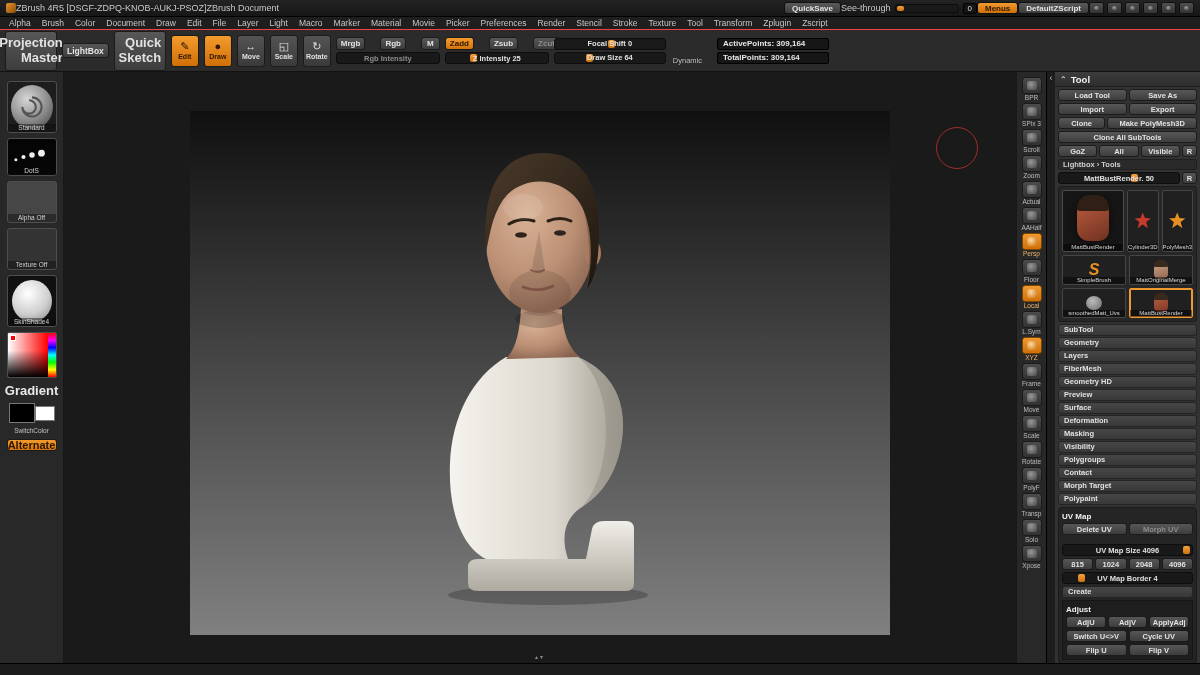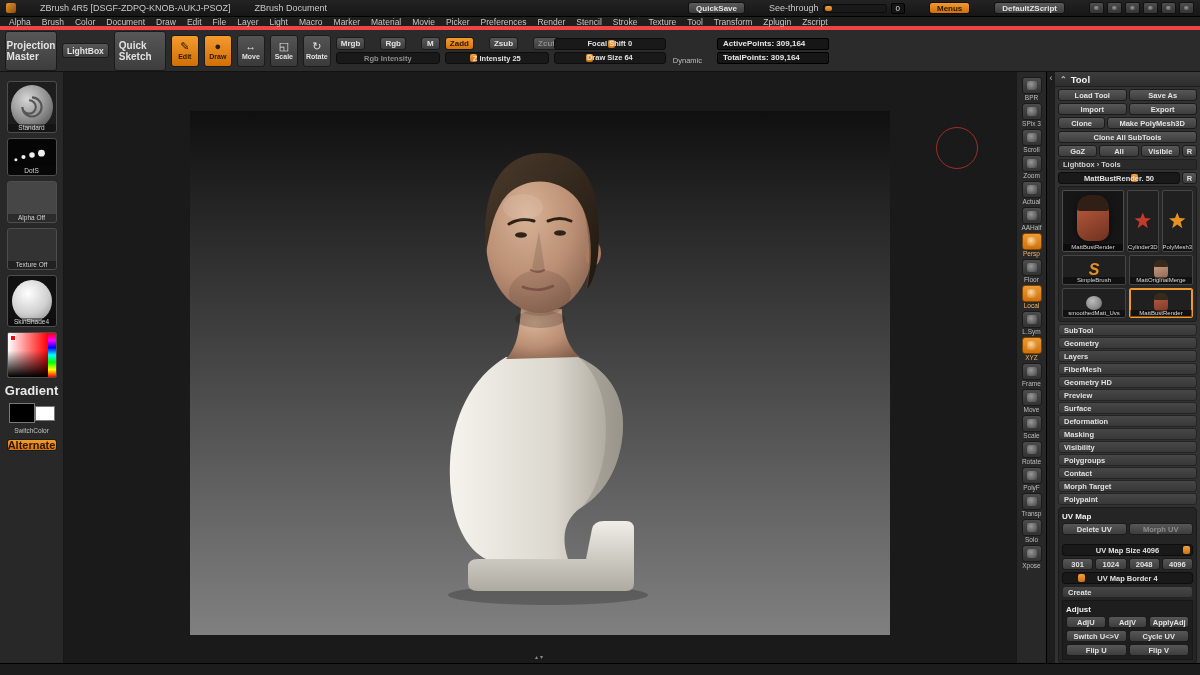--- a/index.html
+++ b/index.html
@@ -3,49 +3,49 @@
 <meta charset="utf-8">
 <style>
   *{margin:0;padding:0;box-sizing:border-box}
   html,body{width:1200px;height:675px;overflow:hidden}
   body{font-family:"Liberation Sans",sans-serif;background:#222;color:#d6d6d6;position:relative;
        -webkit-font-smoothing:antialiased}
   .app{position:absolute;inset:0;display:flex;flex-direction:column}
 
   
   .titlebar{height:17px;background:linear-gradient(#232323,#161616);border-bottom:1px solid #000;
-            display:flex;align-items:center;gap:24px;padding:0 6px;font-size:9px;color:#c9c9c9;flex:0 0 auto}
+            display:flex;align-items:center;gap:0;padding:0 6px;font-size:9px;color:#c9c9c9;flex:0 0 auto}
   .win-logo{width:10px;height:10px;border-radius:2px;background:linear-gradient(135deg,#e8932f,#8a4d07);flex:0 0 auto}
   .tb-stats{color:#a9a9a9;letter-spacing:.2px}
   .tb-spacer{flex:1}
   .tb-btn{height:12px;padding:0 7px;font-size:8px;font-weight:bold;color:#e3e3e3;border:1px solid #111;
           border-radius:3px;background:linear-gradient(#5b5b5b,#3c3c3c);display:flex;align-items:center;white-space:nowrap}
   .tb-btn.orange{background:linear-gradient(#f09a30,#cf7009);color:#2d1700}
   .seethrough{display:flex;align-items:center;gap:4px}
   .st-track{width:64px;height:9px;background:#191919;border:1px solid #0c0c0c;border-radius:3px;position:relative}
   .st-handle{position:absolute;left:1px;top:1px;bottom:1px;width:7px;border-radius:2px;background:linear-gradient(#f2a23d,#cf7110)}
   .st-value{background:#141414;border:1px solid #000;border-radius:2px;padding:0 4px;font-size:8px;color:#ddd}
   .tb-icons{display:flex;gap:3px}
   .tb-icon{width:15px;height:12px;border-radius:2px;border:1px solid #111;background:linear-gradient(#4e4e4e,#343434);position:relative}
   .tb-icon::after{content:"";position:absolute;inset:3px 4px;border-radius:2px;background:radial-gradient(circle at 40% 35%,#9a9a9a,#4a4a4a)}
 
   
-  .menubar{height:13px;background:#1e1e1e;border-bottom:4px solid #ef4444;display:flex;align-items:center;
+  .menubar{height:13px;background:#1e1e1e;border-bottom:1px solid #ef4444;display:flex;align-items:center;
            gap:11px;padding:0 9px;font-size:8.5px;color:#c7c7c7;flex:0 0 auto}
   .menu-item{white-space:nowrap;cursor:default}
 
   
   .shelf{height:42px;background:#2b2b2b;border-bottom:1px solid #121212;display:flex;align-items:center;
          gap:5px;padding:0 5px;flex:0 0 auto}
   .btn{background:linear-gradient(#575757,#3d3d3d);border:1px solid #1b1b1b;border-radius:3px;color:#e2e2e2;
        font-size:8px;font-weight:bold;display:flex;align-items:center;justify-content:center;height:13px;
        padding:0 4px;white-space:nowrap;cursor:default}
   .btn.orange{background:linear-gradient(#f49b2d,#d5750c);color:#2d1700}
   .btn.dim{color:#8d8d8d}
-  .shelf .wrapbtn{width:52px;height:40px;white-space:normal;text-align:left;line-height:1.1;font-size:10px}
+  .shelf .wrapbtn{width:52px;height:40px;white-space:normal;text-align:right;line-height:1.1;font-size:13px}
   .shelf .lightbox-btn{height:15px;font-size:8.5px}
   .mode-btn{width:28px;height:32px;border:1px solid #1b1b1b;border-radius:3px;background:linear-gradient(#545454,#3a3a3a);
             display:flex;flex-direction:column;align-items:center;justify-content:center;gap:1px;color:#e0e0e0}
   .mode-btn .mi{font-size:11px;line-height:11px}
   .mode-btn .ml{font-size:7px;font-weight:bold}
   .mode-btn.orange{background:linear-gradient(#f49b2d,#d06f07);color:#2d1700}
   .shelf-col{display:flex;flex-direction:column;gap:2px}
   .minirow{display:flex;gap:15px}
   .slider{position:relative;background:#191919;border:1px solid #0d0d0d;border-radius:3px;height:12px;
           font-size:7.5px;font-weight:bold;color:#e0e0e0;display:flex;align-items:center;justify-content:center;overflow:hidden}
@@ -142,21 +142,21 @@
   .mini-head{width:14px;height:18px;border-radius:7px 7px 5px 5px;background:linear-gradient(160deg,#cfa88b,#8f6750);position:relative}
   .mini-head::before{content:"";position:absolute;top:-1px;left:0;right:0;height:7px;border-radius:7px 7px 2px 2px;background:#38291d}
   .mini-head.red{background:linear-gradient(160deg,#c06045,#7c3826)}
   .big-head{position:absolute;left:14px;top:6px;width:32px;height:44px;border-radius:16px 16px 10px 12px;
             background:linear-gradient(150deg,#c25f41,#6e3120);box-shadow:0 0 10px rgba(0,0,0,.6)}
   .big-head::before{content:"";position:absolute;top:-2px;left:0;right:0;height:16px;border-radius:16px 16px 4px 4px;background:#301f14}
   .blob{width:16px;height:14px;border-radius:50%;background:radial-gradient(circle at 40% 35%,#bdbdbd,#6a6a6a)}
 
   .sections{display:flex;flex-direction:column;gap:1px}
   .section{height:12px;background:linear-gradient(#474747,#383838);border:1px solid #242424;border-radius:3px;
-           display:flex;align-items:center;padding:0 5px;font-size:7.5px;font-weight:bold;color:#e0e0e0;flex:0 0 auto}
+           display:flex;align-items:flex-start;padding:0 5px;font-size:7.5px;font-weight:bold;color:#e0e0e0;flex:0 0 auto}
   .uv-map{background:#252525;border:1px solid #1a1a1a;border-radius:4px;padding:3px;display:flex;
           flex-direction:column;gap:2px}
   .uv-title{font-size:8px;font-weight:bold;color:#f0f0f0;display:flex;align-items:center;gap:3px;height:10px}
   .uv-spacer{height:5px}
   .uv-map .slider{height:12px}
   .adjust{background:#1e1e1e;border:1px solid #161616;border-radius:0;padding:3px;display:flex;
           flex-direction:column;gap:2px}
 </style>
 </head>
 <body>
@@ -586,21 +586,21 @@
             <div class="row">
               <span class="btn">Delete UV</span>
               <span class="btn dim">Morph UV</span>
             </div>
             <div class="uv-spacer"></div>
             <div class="slider">
               <span class="handle" style="left:calc(100% - 9px)"></span>
               <span class="sl-label">UV Map Size 4096</span>
             </div>
             <div class="row">
-                <span class="btn">301</span>
+                <span class="btn">815</span>
                 <span class="btn">1024</span>
                 <span class="btn">2048</span>
                 <span class="btn">4096</span>
               </div>
             <div class="slider">
               <span class="handle" style="left:12%"></span>
               <span class="sl-label">UV Map Border 4</span>
             </div>
             <div class="section">
               <span>Create</span>

